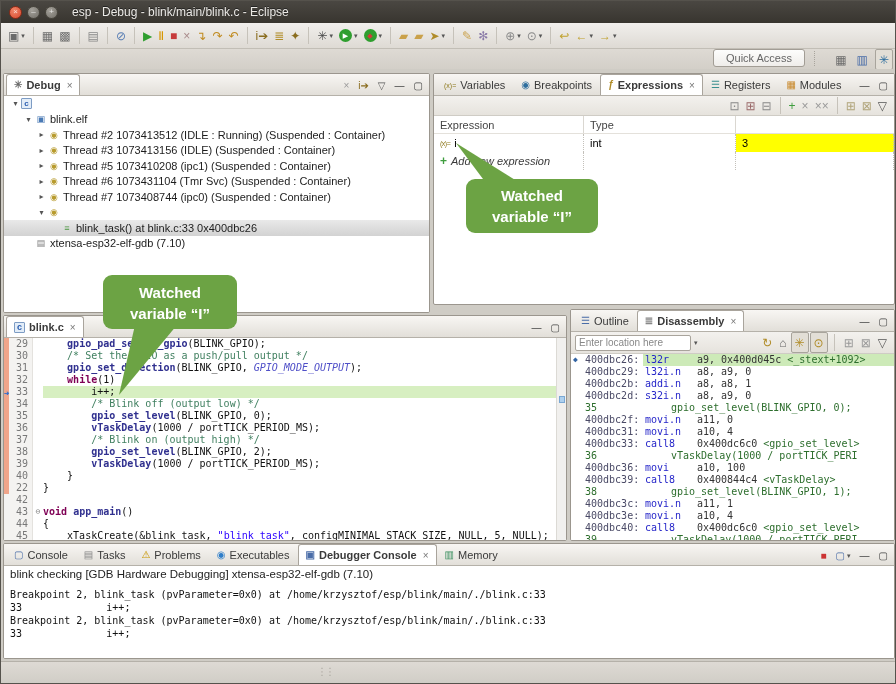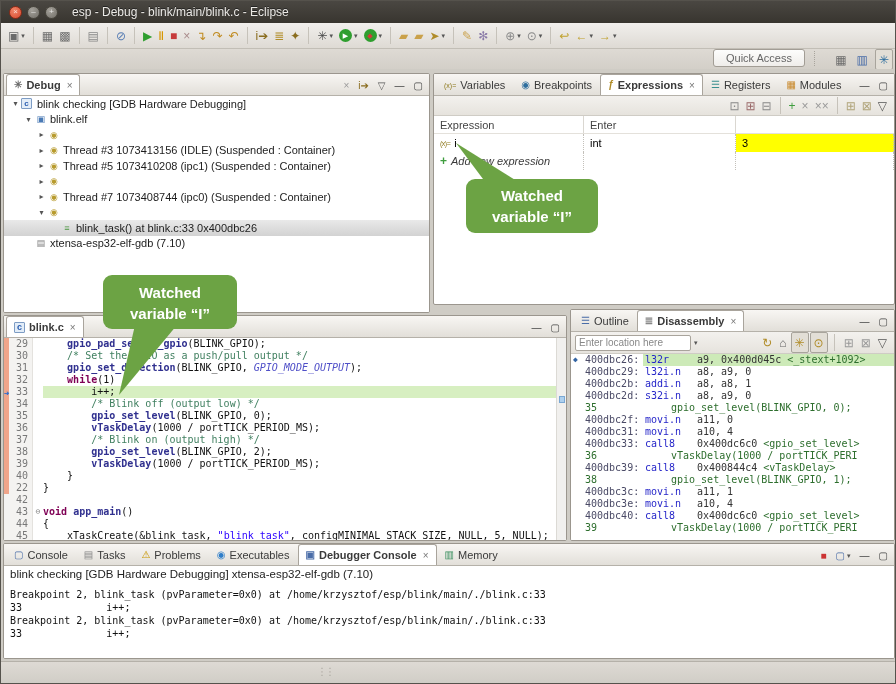--- a/index.html
+++ b/index.html
@@ -255,44 +255,45 @@
             <span class="ticon" style="color: rgb(107, 107, 107);">✳</span>
             <span class="tlabel">Debug</span>
             <span class="tclose">×</span>
           </div>
         </div>
       <div class="treewrap">
         <div id="debug-tree">
             <div class="trow" style="padding-left: 6px;">
               <span class="texp">▾</span>
               <span class="ticn boxedc" style="color: rgb(42, 93, 176);">c</span>
-              <span class="tlb">blink checking [GDB Hardware Debugging]</span>
             </div>
             <div class="trow" style="padding-left: 19px;">
               <span class="texp">▾</span>
               <span class="ticn" style="color: rgb(74, 122, 181);">▣</span>
               <span class="tlb">blink.elf</span>
             </div>
             <div class="trow" style="padding-left: 32px;">
               <span class="texp">▸</span>
               <span class="ticn" style="color: rgb(184, 155, 46);">◉</span>
+              <span class="tlb">Thread #2 1073413512 (IDLE : Running) (Suspended : Container)</span>
             </div>
             <div class="trow" style="padding-left: 32px;">
               <span class="texp">▸</span>
               <span class="ticn" style="color: rgb(184, 155, 46);">◉</span>
               <span class="tlb">Thread #3 1073413156 (IDLE) (Suspended : Container)</span>
             </div>
             <div class="trow" style="padding-left: 32px;">
               <span class="texp">▸</span>
               <span class="ticn" style="color: rgb(184, 155, 46);">◉</span>
               <span class="tlb">Thread #5 1073410208 (ipc1) (Suspended : Container)</span>
             </div>
             <div class="trow" style="padding-left: 32px;">
               <span class="texp">▸</span>
               <span class="ticn" style="color: rgb(184, 155, 46);">◉</span>
+              <span class="tlb">Thread #6 1073431104 (Tmr Svc) (Suspended : Container)</span>
             </div>
             <div class="trow" style="padding-left: 32px;">
               <span class="texp">▸</span>
               <span class="ticn" style="color: rgb(184, 155, 46);">◉</span>
               <span class="tlb">Thread #7 1073408744 (ipc0) (Suspended : Container)</span>
             </div>
             <div class="trow" style="padding-left: 32px;">
               <span class="texp">▾</span>
               <span class="ticn" style="color: rgb(184, 155, 46);">◉</span>
             </div>
@@ -369,21 +370,21 @@
           <span class="tbtn">
             <span class="gl" style="color: rgb(176, 164, 122);">⊠</span>
           </span>
           <span class="tbtn">
             <span class="gl" style="color: rgb(85, 85, 85);">▽</span>
           </span>
         </div>
       <div class="etable">
         <div class="erow ehead">
           <div class="ecell">Expression</div>
-          <div class="ecell">Enter</div>
+          <div class="ecell">Type</div>
         </div>
         <div class="erow">
           <div class="ecell">
             <span class="vicon">(x)=</span>
             <span>i</span>
           </div>
           <div class="ecell">int</div>
           <div class="ecell yellow">3</div>
         </div>
         <div class="erow">
@@ -489,20 +490,21 @@
       <div class="dwrap" id="disasm">
           <div class="dl cur"><span class="dmk">◆</span><span class="da">400dbc26:</span><span class="dm">l32r</span><span class="do">a9, 0x400d045c </span><span class="dsym">&lt;_stext+1092&gt;</span></div>
           <div class="dl"><span class="da">400dbc29:</span><span class="dm">l32i.n</span><span class="do">a8, a9, 0</span></div>
           <div class="dl"><span class="da">400dbc2b:</span><span class="dm">addi.n</span><span class="do">a8, a8, 1</span></div>
           <div class="dl"><span class="da">400dbc2d:</span><span class="dm">s32i.n</span><span class="do">a8, a9, 0</span></div>
           <div class="dl"><span class="dn">35</span><span class="dsrc">gpio_set_level(BLINK_GPIO, 0);</span></div>
           <div class="dl"><span class="da">400dbc2f:</span><span class="dm">movi.n</span><span class="do">a11, 0</span></div>
           <div class="dl"><span class="da">400dbc31:</span><span class="dm">movi.n</span><span class="do">a10, 4</span></div>
           <div class="dl"><span class="da">400dbc33:</span><span class="dm">call8</span><span class="do">0x400dc6c0 </span><span class="dsym">&lt;gpio_set_level&gt;</span></div>
           <div class="dl"><span class="dn">36</span><span class="dsrc">vTaskDelay(1000 / portTICK_PERI</span></div>
+          <div class="dl"><span class="da">400dbc36:</span><span class="dm">movi</span><span class="do">a10, 100</span></div>
           <div class="dl"><span class="da">400dbc39:</span><span class="dm">call8</span><span class="do">0x400844c4 </span><span class="dsym">&lt;vTaskDelay&gt;</span></div>
           <div class="dl"><span class="dn">38</span><span class="dsrc">gpio_set_level(BLINK_GPIO, 1);</span></div>
           <div class="dl"><span class="da">400dbc3c:</span><span class="dm">movi.n</span><span class="do">a11, 1</span></div>
           <div class="dl"><span class="da">400dbc3e:</span><span class="dm">movi.n</span><span class="do">a10, 4</span></div>
           <div class="dl"><span class="da">400dbc40:</span><span class="dm">call8</span><span class="do">0x400dc6c0 </span><span class="dsym">&lt;gpio_set_level&gt;</span></div>
           <div class="dl"><span class="dn">39</span><span class="dsrc">vTaskDelay(1000 / portTICK_PERI</span></div>
         </div>
     </div>
 
     <div class="panel" style="left:2px;top:474px;width:892px;height:116px;">

